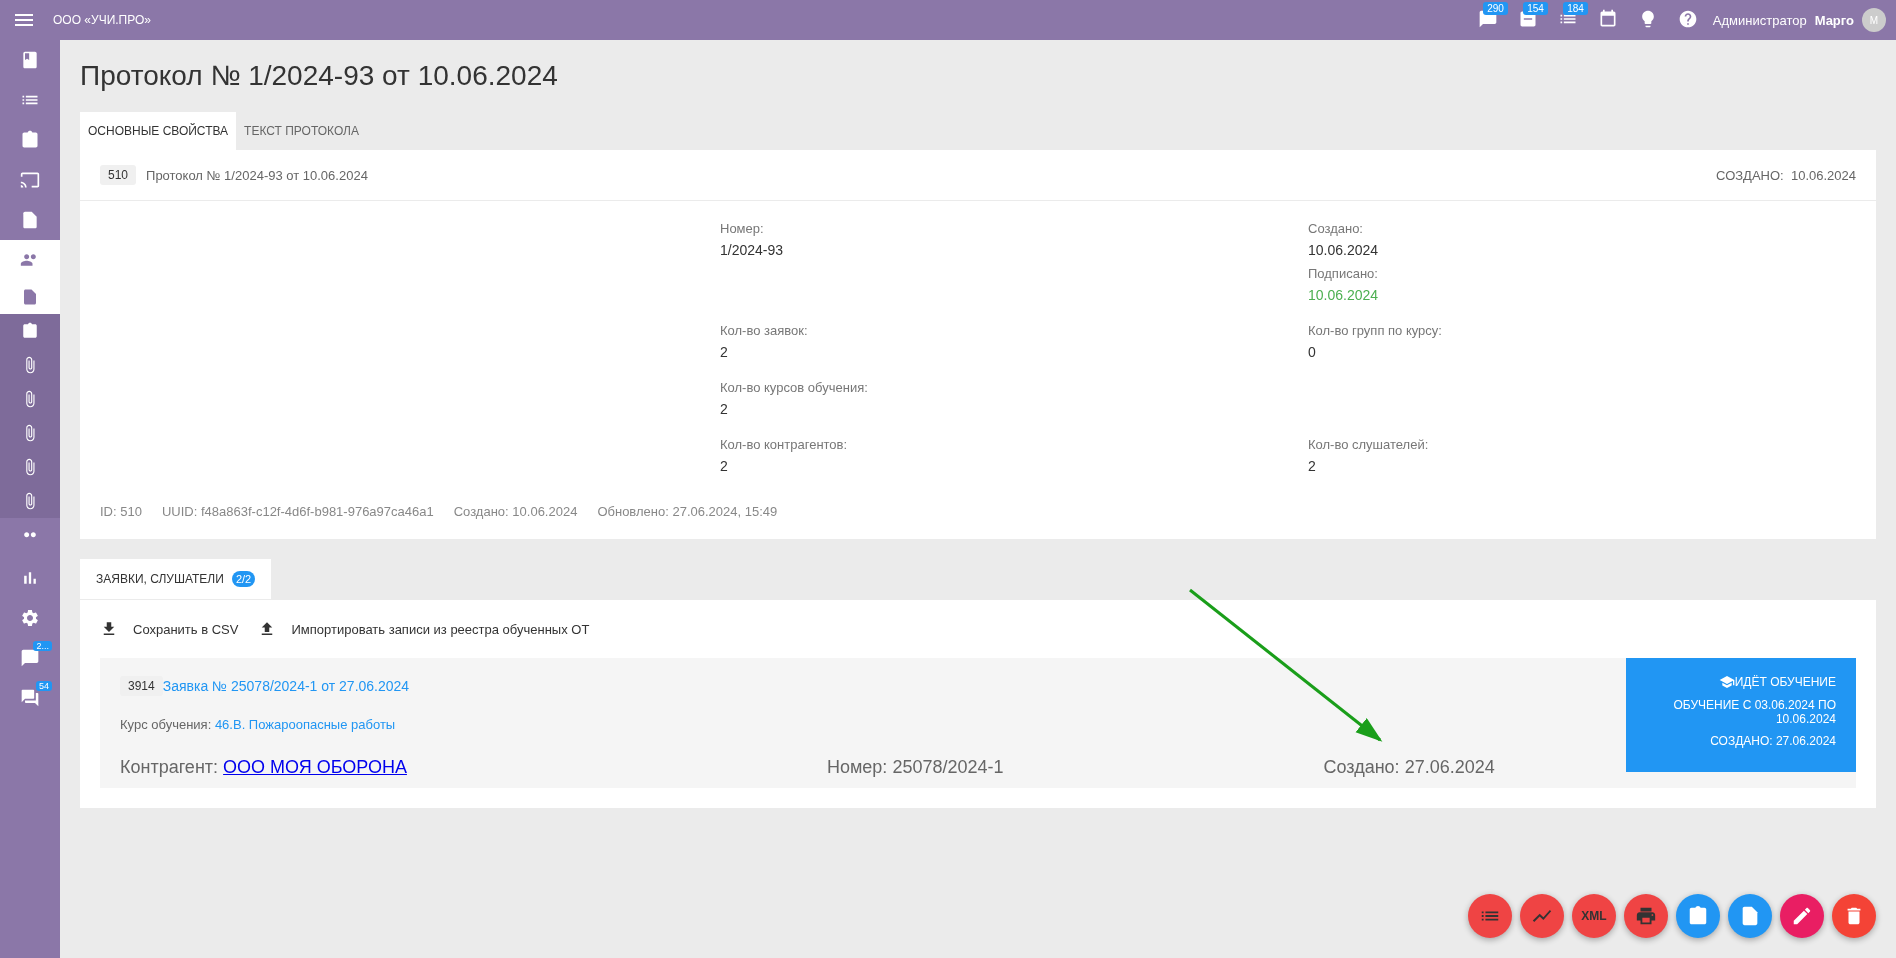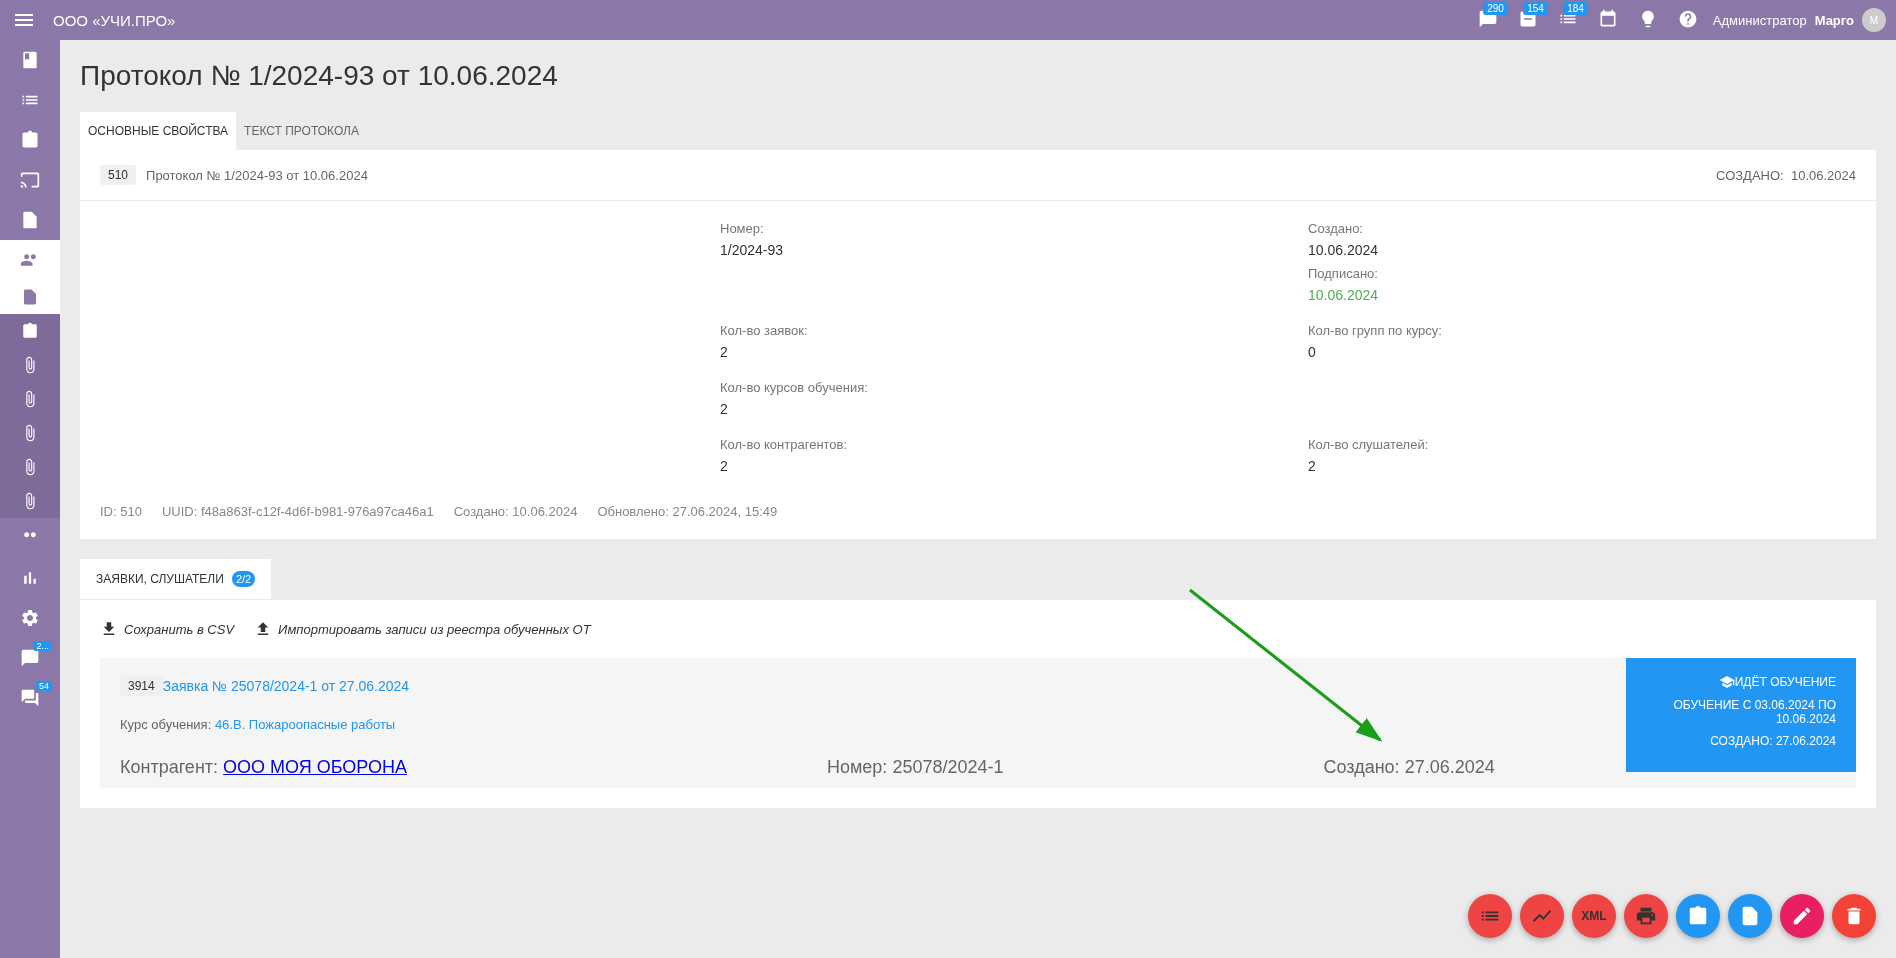--- a/index.html
+++ b/index.html
@@ -21,21 +21,21 @@
       position: fixed;
       top: 0;
       left: 0;
       right: 0;
       z-index: 100;
     }
     .header-left { display: flex; align-items: center; gap: 15px; }
     .header-right { display: flex; align-items: center; gap: 10px; }
     .hamburger { cursor: pointer; padding: 5px; }
     .hamburger-line { width: 18px; height: 2px; background: #fff; margin: 3px 0; }
-    .org-name { font-size: 15px; }
+    .org-name { font-size: 12px; }
     .header-icon { position: relative; padding: 5px; cursor: pointer; }
     .header-icon svg { width: 20px; height: 20px; fill: #fff; }
     .badge {
       position: absolute;
       top: -2px;
       right: -5px;
       background: #2196f3;
       color: #fff;
       font-size: 10px;
       padding: 1px 4px;
@@ -157,25 +157,24 @@
     .actions-row {
       display: flex;
       gap: 20px;
       padding: 20px;
       background: #fff;
       margin-top: 1px;
     }
     .action-btn {
       display: flex;
       align-items: center;
-      gap: 6px;
+      gap: 15px;
       cursor: pointer;
       font-size: 13px;
       color: #333;
-      font-style: italic;
     }
     .action-btn svg { width: 18px; height: 18px; fill: #333; }
     
     .request-card {
       background: #f5f5f5;
       padding: 18px 20px 10px 20px;
       margin: 0 20px;
       position: relative;
     }
     .request-header { display: flex; align-items: center; margin-bottom: 10px; }

